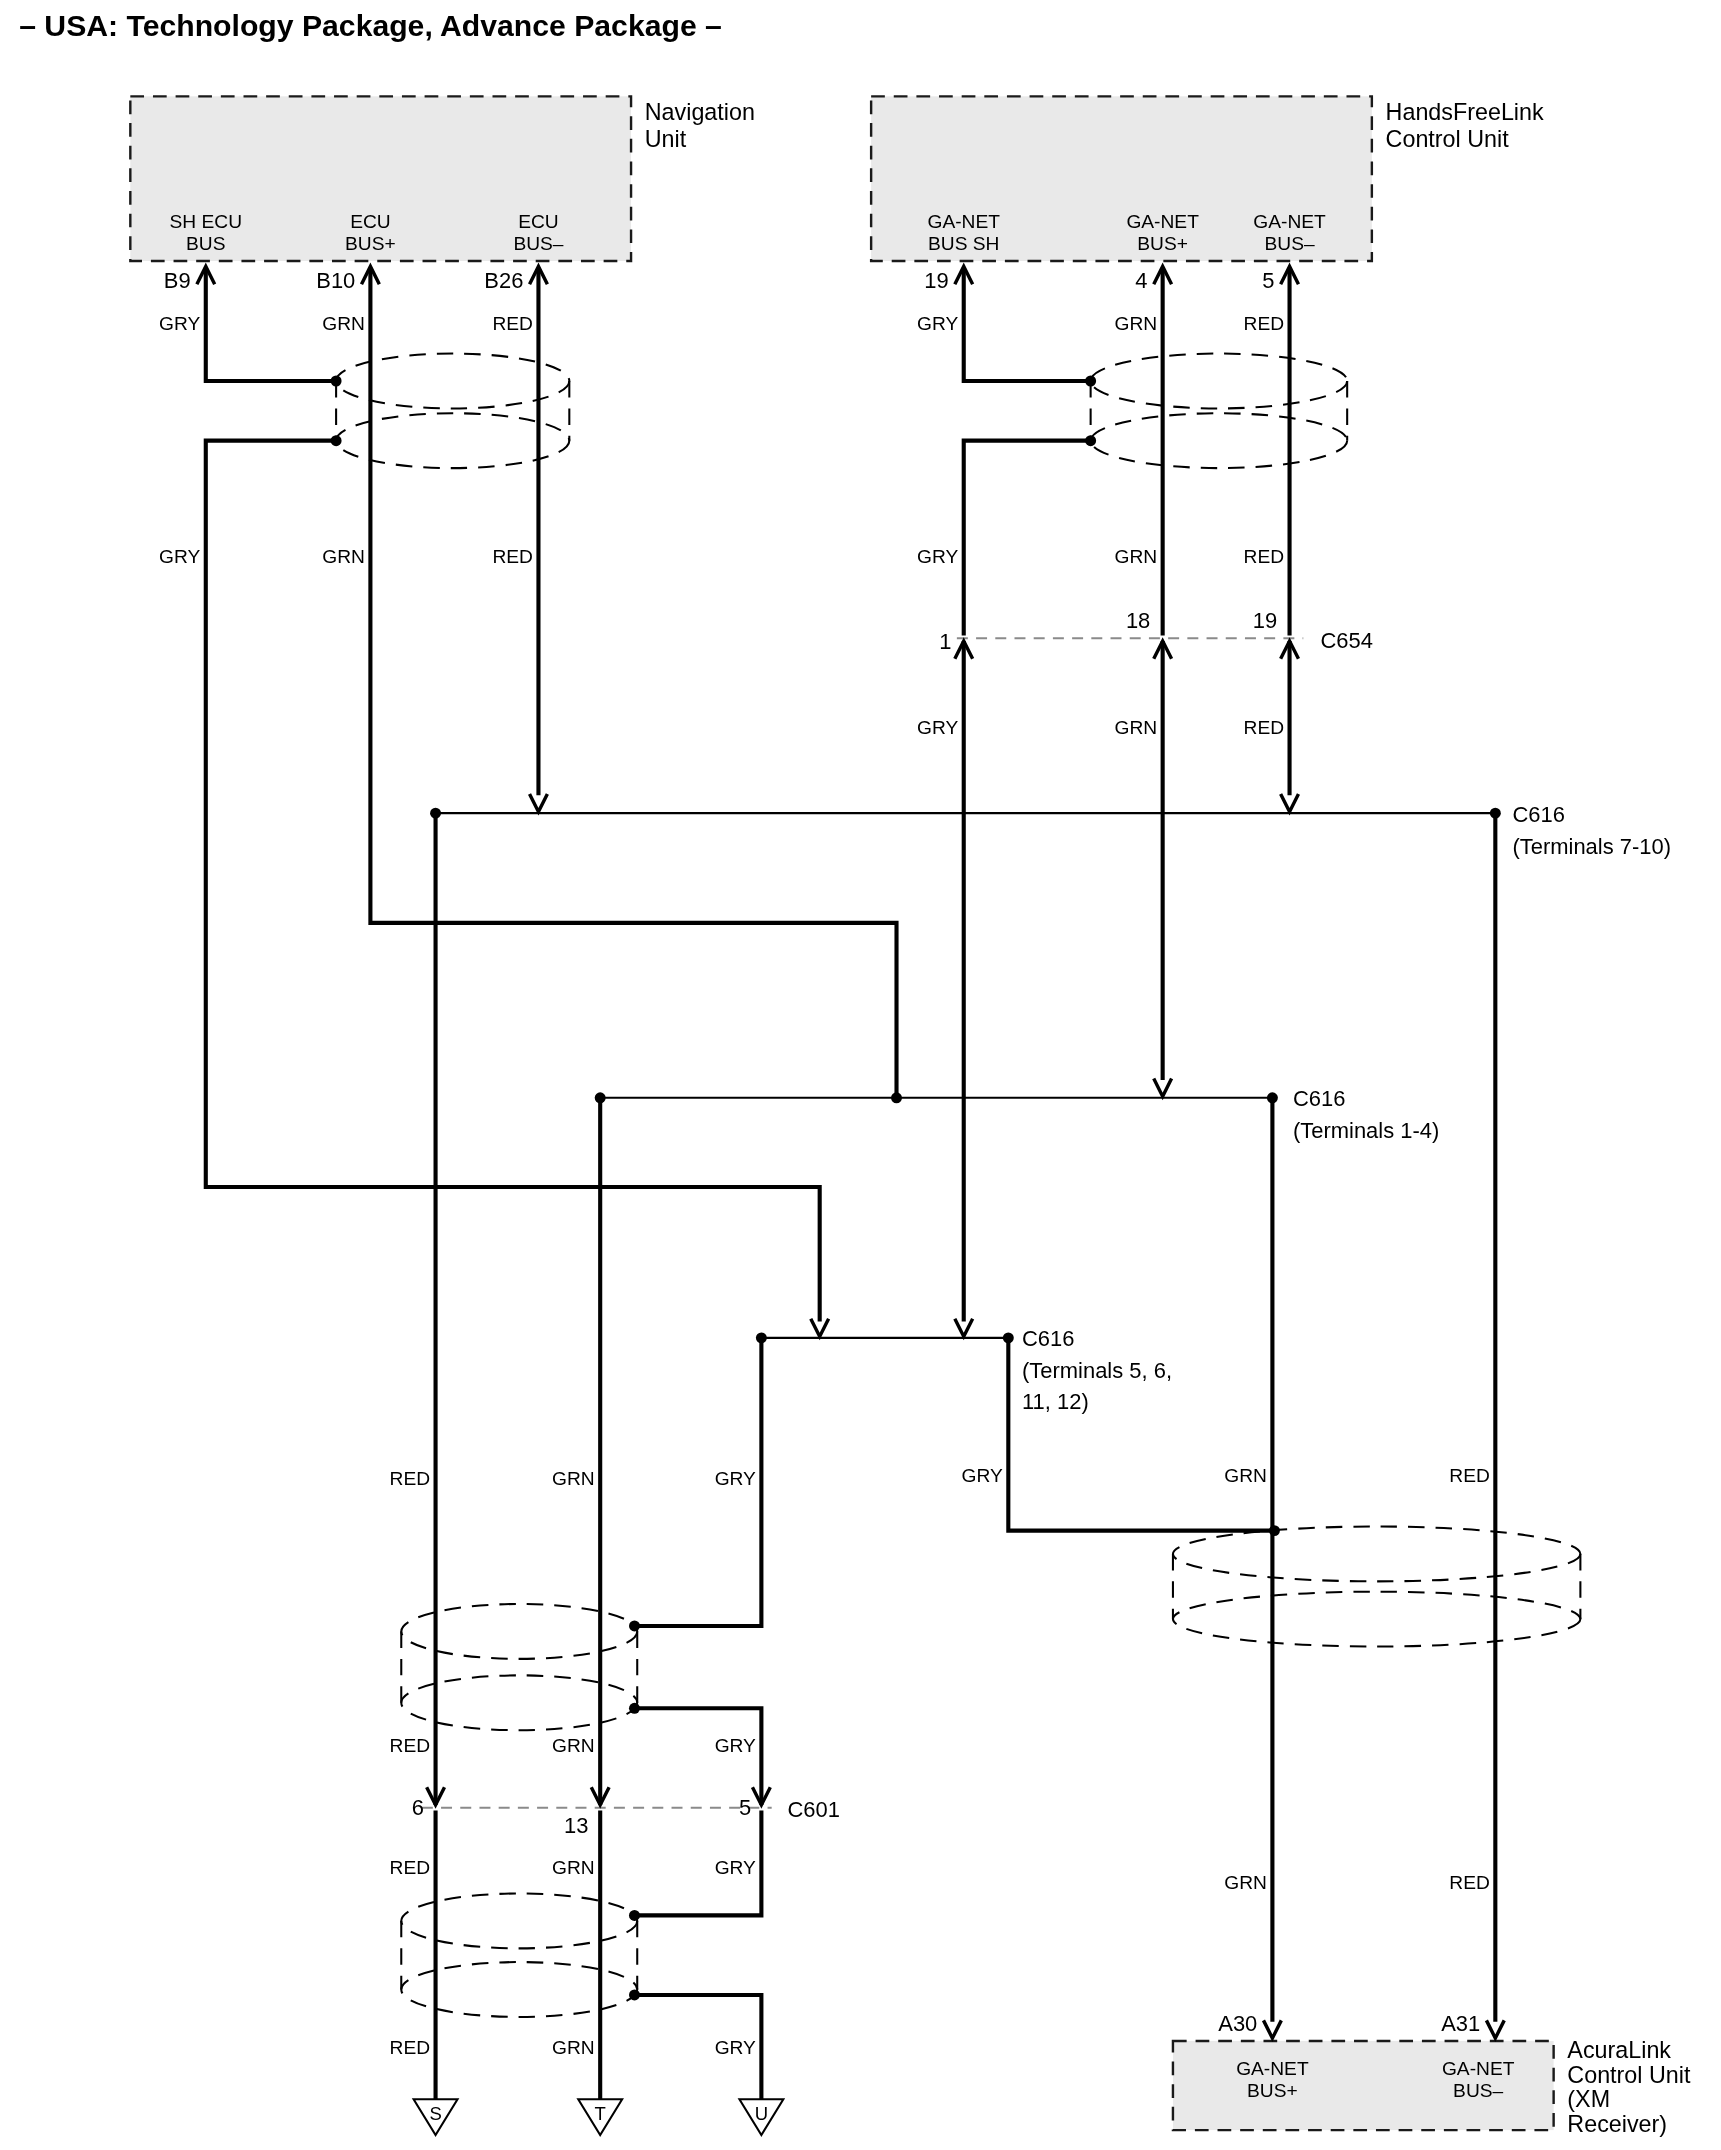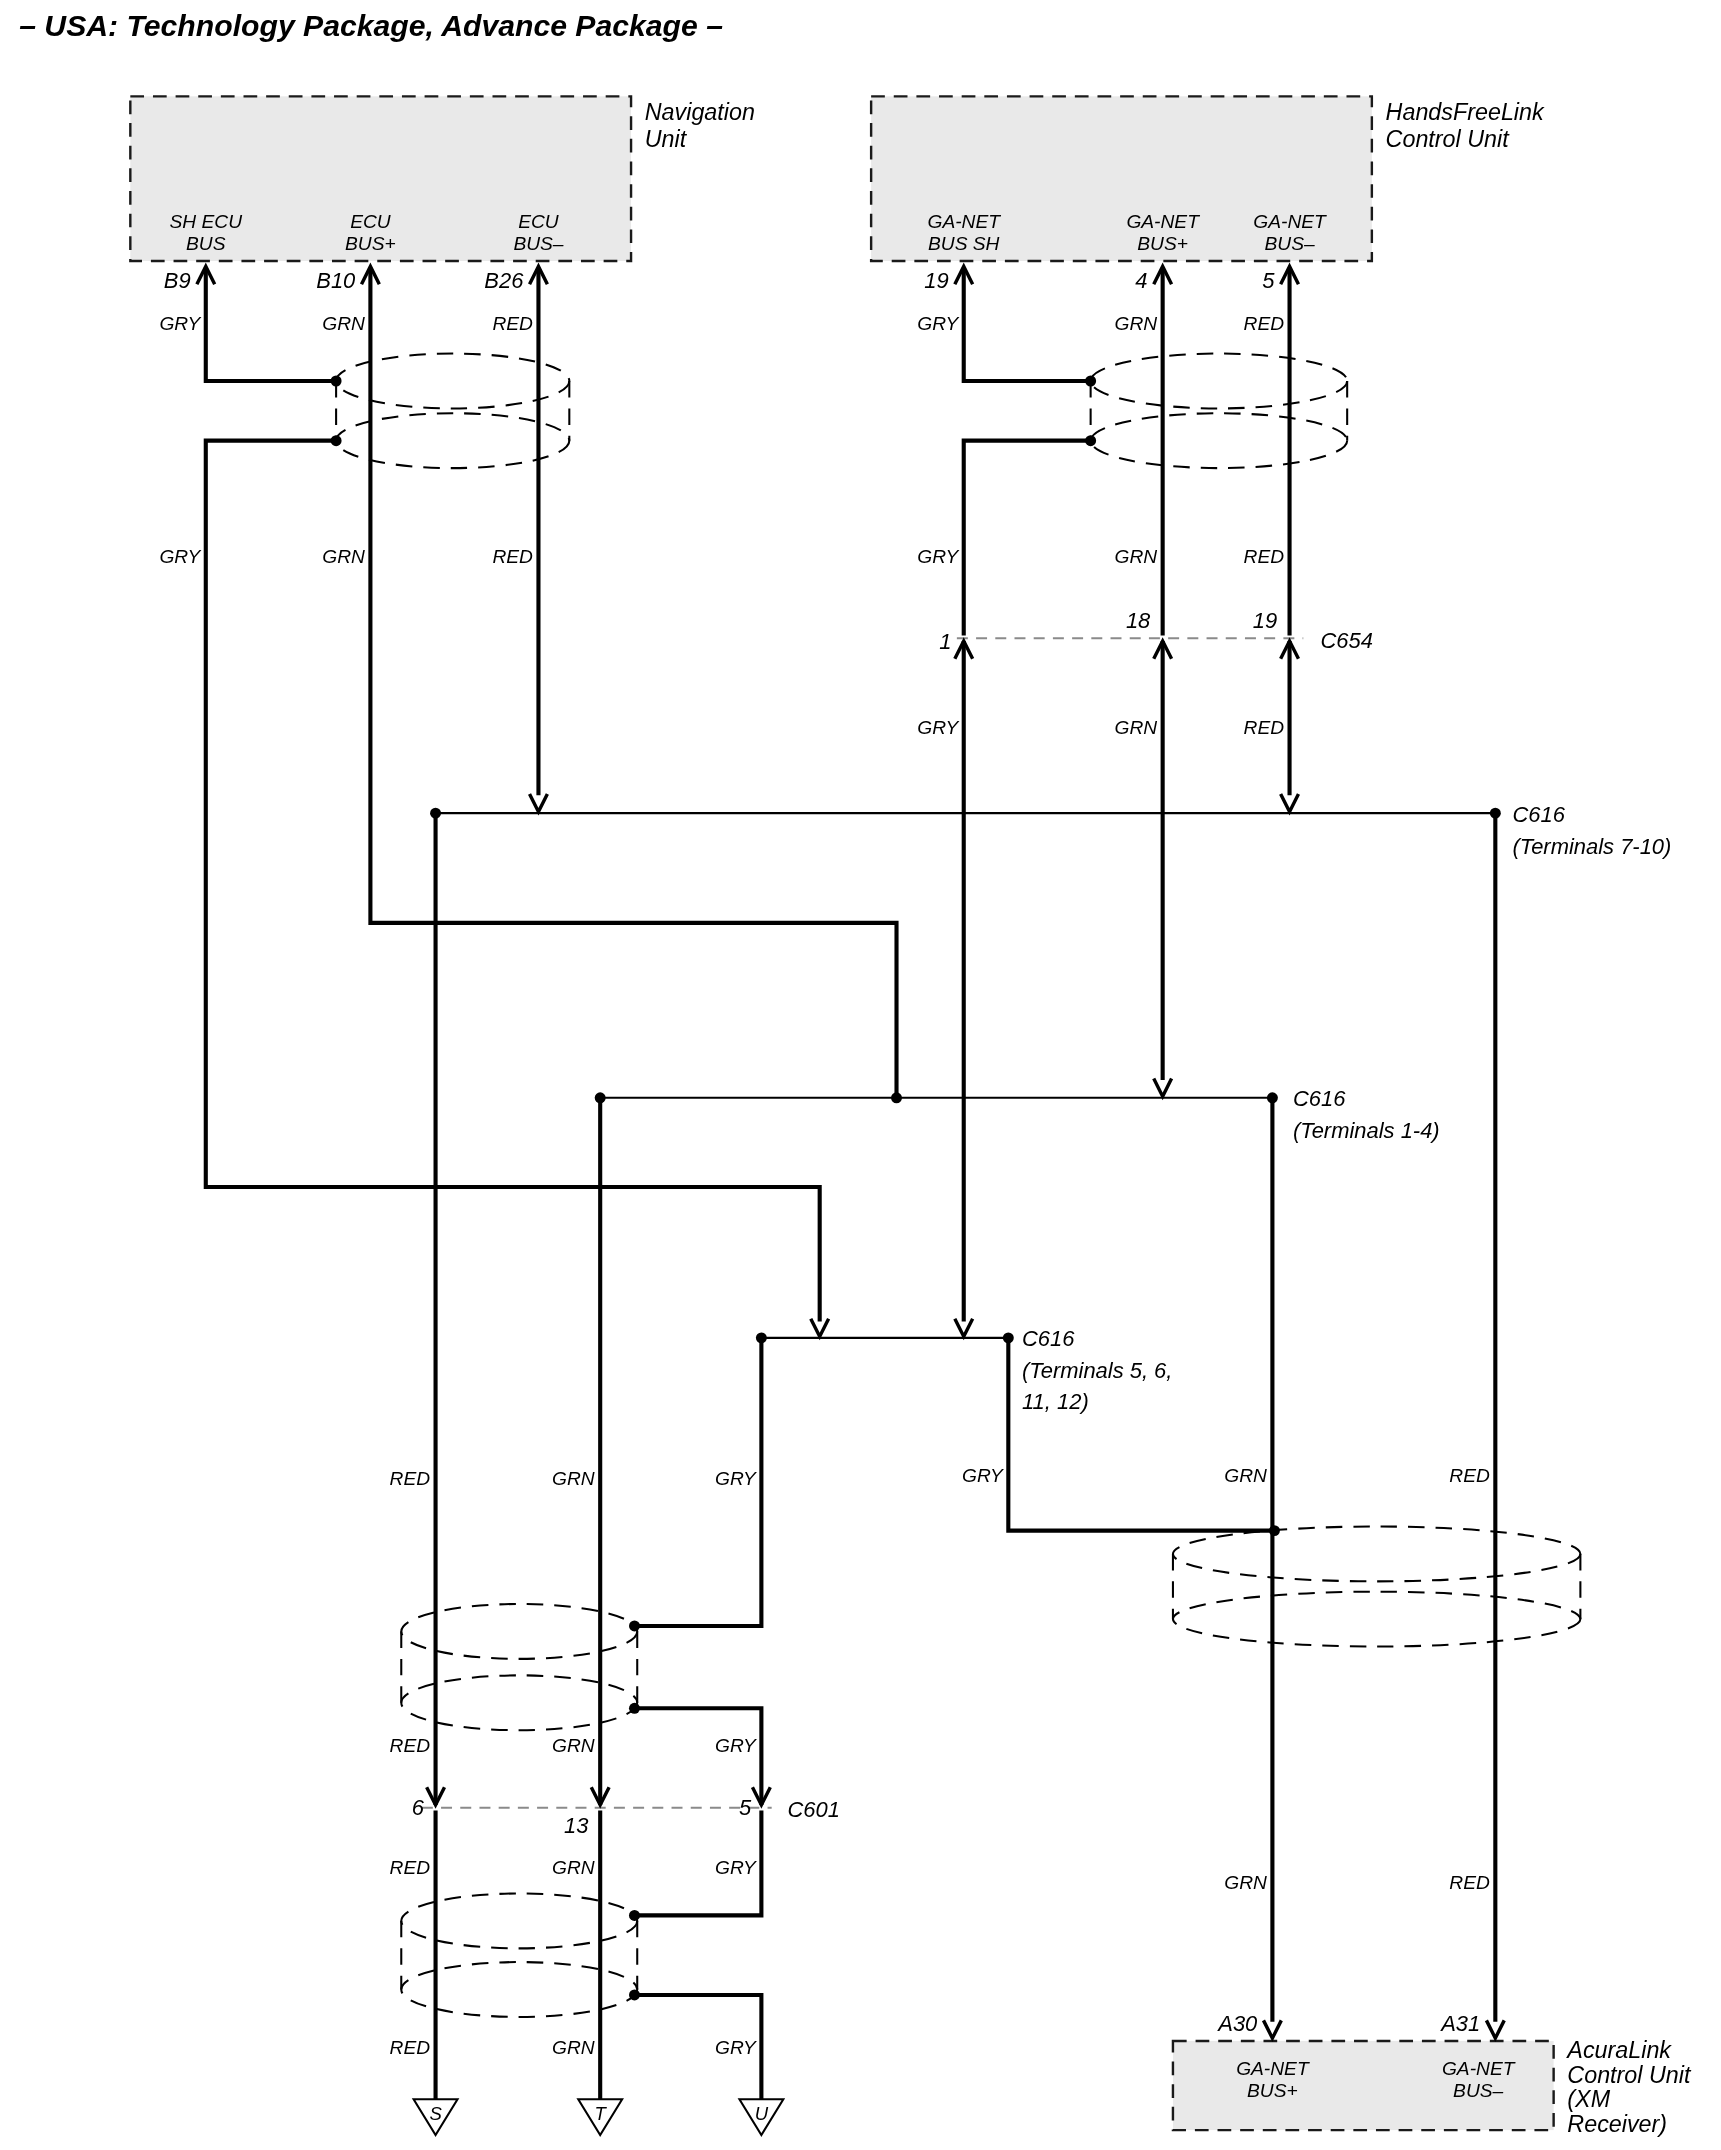--- a/index.html
+++ b/index.html
@@ -1,16 +1,16 @@
 <!DOCTYPE html>
 <html style="font-size:11px"><head>
 <meta charset="utf-8">
 <style>
   html,body{margin:0;padding:0;background:#ffffff;}
-  .page{width:1721px;height:2151px;position:relative;background:#ffffff;font-style:italic;}
+  .page{width:1721px;height:2151px;position:relative;background:#ffffff;}
   svg.diagram{display:block;width:1721px;height:2151px;}
   text{font-family:"Liberation Sans","DejaVu Sans",sans-serif;fill:#000;}
   .t-title{font-size:44px;font-weight:bold;}
   .t-unit{font-size:34px;}
   .t-bus{font-size:28px;text-anchor:middle;}
   .t-pin{font-size:32px;text-anchor:end;}
   .t-col{font-size:28px;text-anchor:end;}
   .t-conn{font-size:32px;}
   .t-term{font-size:32px;text-anchor:end;}
   .t-gnd{font-size:27px;text-anchor:middle;}

